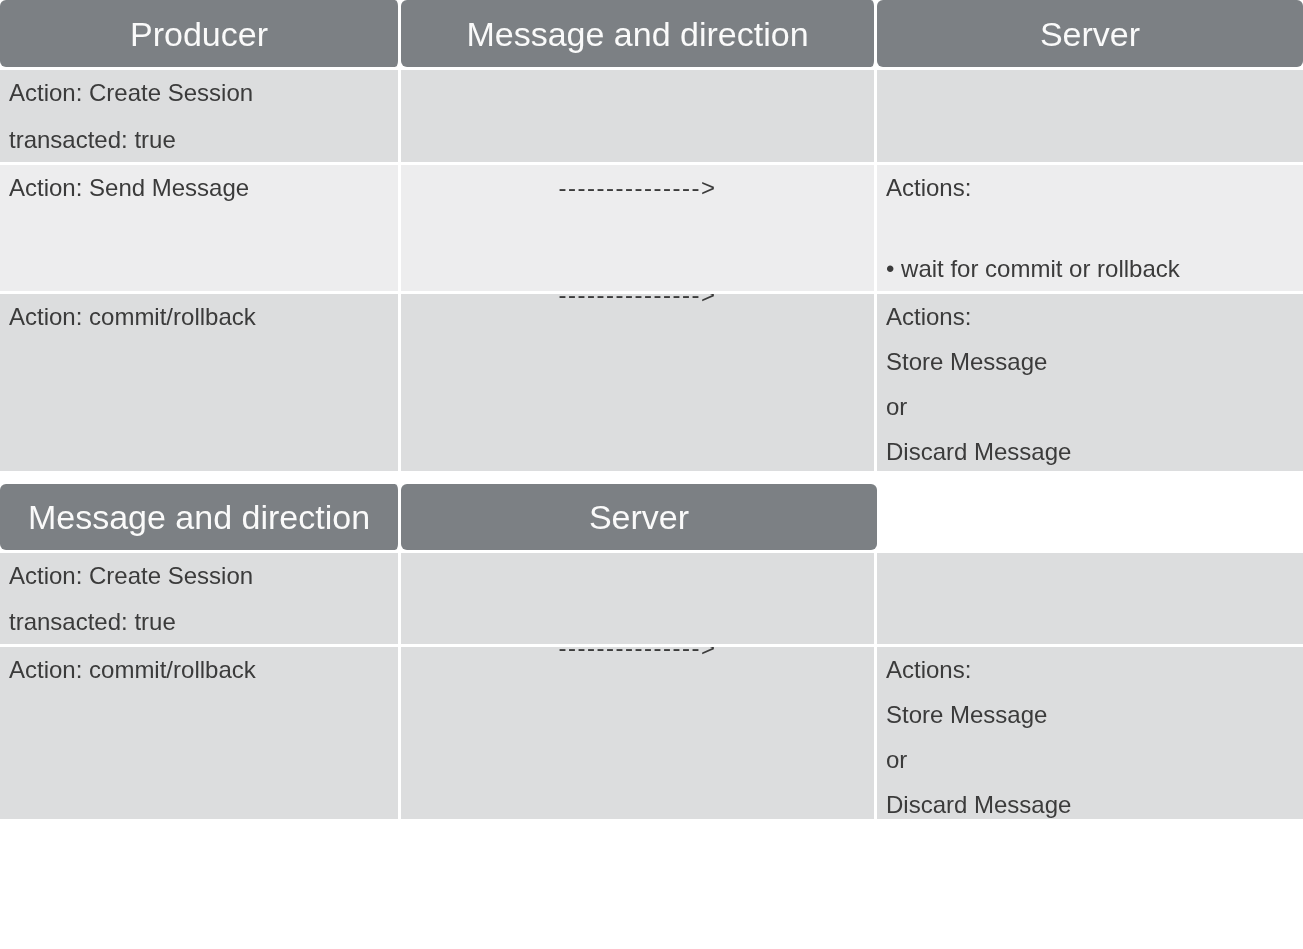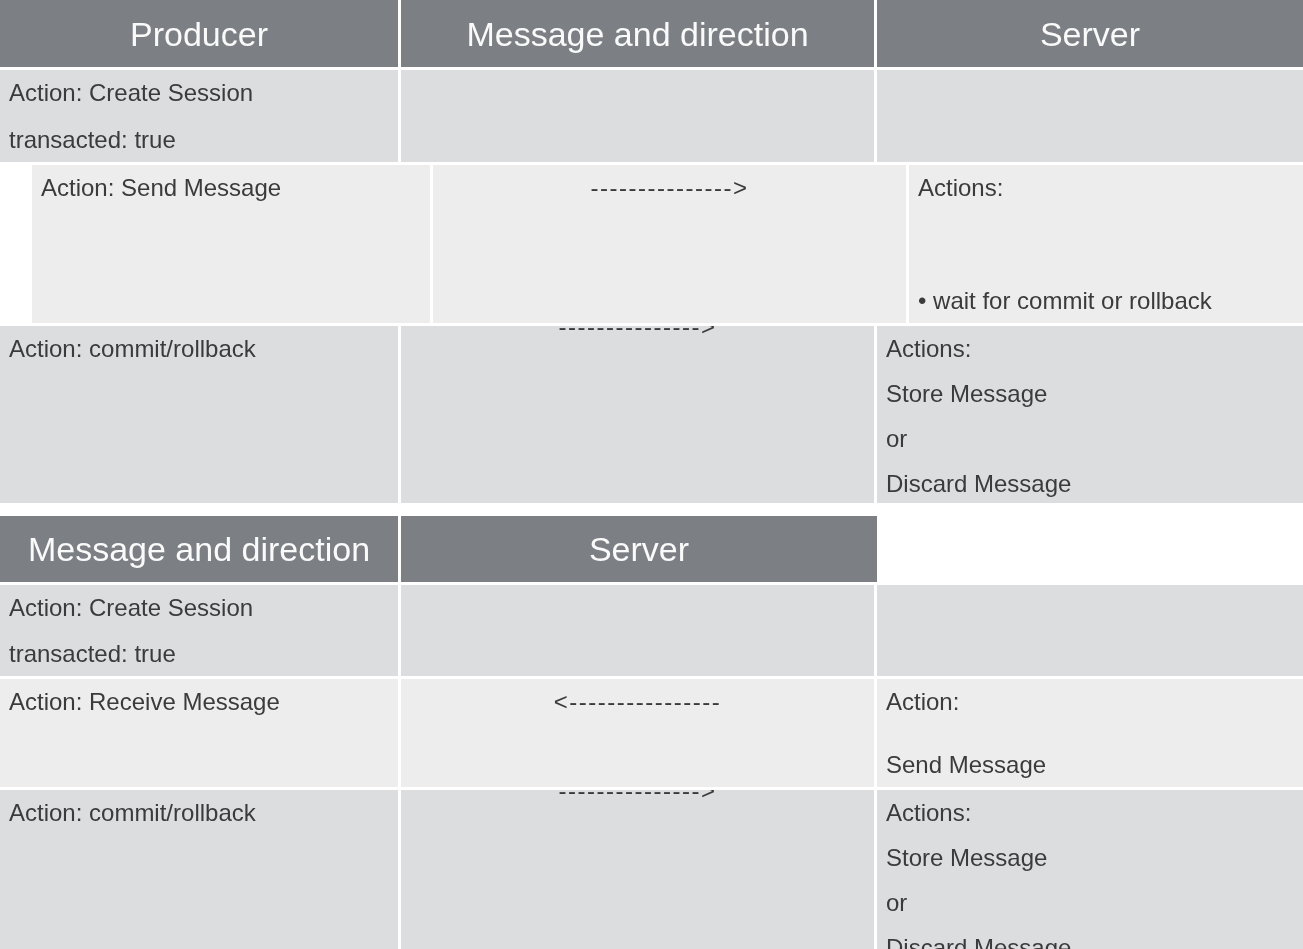--- a/index.html
+++ b/index.html
@@ -28,31 +28,32 @@
     font-size:24px;line-height:45px;color:var(--body-text);
     overflow:hidden;
   }
   .cell.v1,.cell.v2{border-right:3px solid var(--separator);}
   .hcell{
     background:var(--header-bg);
     color:var(--header-text);
     font-size:34px;line-height:1;
     align-items:center;justify-content:center;
     display:flex;
+    border-radius:6px;
   }
   .c-dark{background:var(--row-dark);}
   .c-light{background:var(--row-light);}
   .cell-actor{padding-left:9px;padding-right:6px;}
   .cell-server{padding-left:9px;padding-right:20px;}
   .cell-dir{align-items:center;text-align:center;}
   .arrow{letter-spacing:1.5px;white-space:nowrap;}
   .arrow-up{transform:translateY(-22px);}
   .tline{white-space:nowrap;}
   
-  .t1-h{height:70px;}  .t1-r1{height:95px;}  .t1-r2{height:161px;margin-left:32px;} .t1-r3{height:177px;}
+  .t1-h{height:70px;}  .t1-r1{height:95px;}  .t1-r2{height:129px;} .t1-r3{height:177px;}
   .gap{height:13px;background:var(--separator);}
   .t2-h{height:69px;}  .t2-r1{height:94px;}  .t2-r2{height:111px;} .t2-r3{height:172px;}
 </style>
 </head>
 <body>
 
 <div class="slide">
 
   <div class="tbl">
 
@@ -111,32 +112,20 @@
 
     <div class="row sep t2-r1">
       <div class="cell c-dark v1 cell-actor">
         <div class="tline">Action: Create Session</div>
         <div class="tline">transacted: true</div>
       </div>
       <div class="cell c-dark v2 cell-dir"></div>
       <div class="cell c-dark cell-server"></div>
     </div>
 
-    <div class="row sep t2-r2">
-      <div class="cell c-light v1 cell-actor">
-        <div class="tline">Action: Receive Message</div>
-      </div>
-      <div class="cell c-light v2 cell-dir">
-        <div class="arrow">&lt;----------------</div>
-      </div>
-      <div class="cell c-light cell-server">
-        <div class="tline">Action:</div>
-        <div class="tline">Send Message</div>
-      </div>
-    </div>
 
     <div class="row t2-r3">
       <div class="cell c-dark v1 cell-actor">
         <div class="tline">Action: commit/rollback</div>
       </div>
       <div class="cell c-dark v2 cell-dir">
         <div class="arrow arrow-up">---------------&gt;</div>
       </div>
       <div class="cell c-dark cell-server">
         <div class="tline">Actions:</div>

